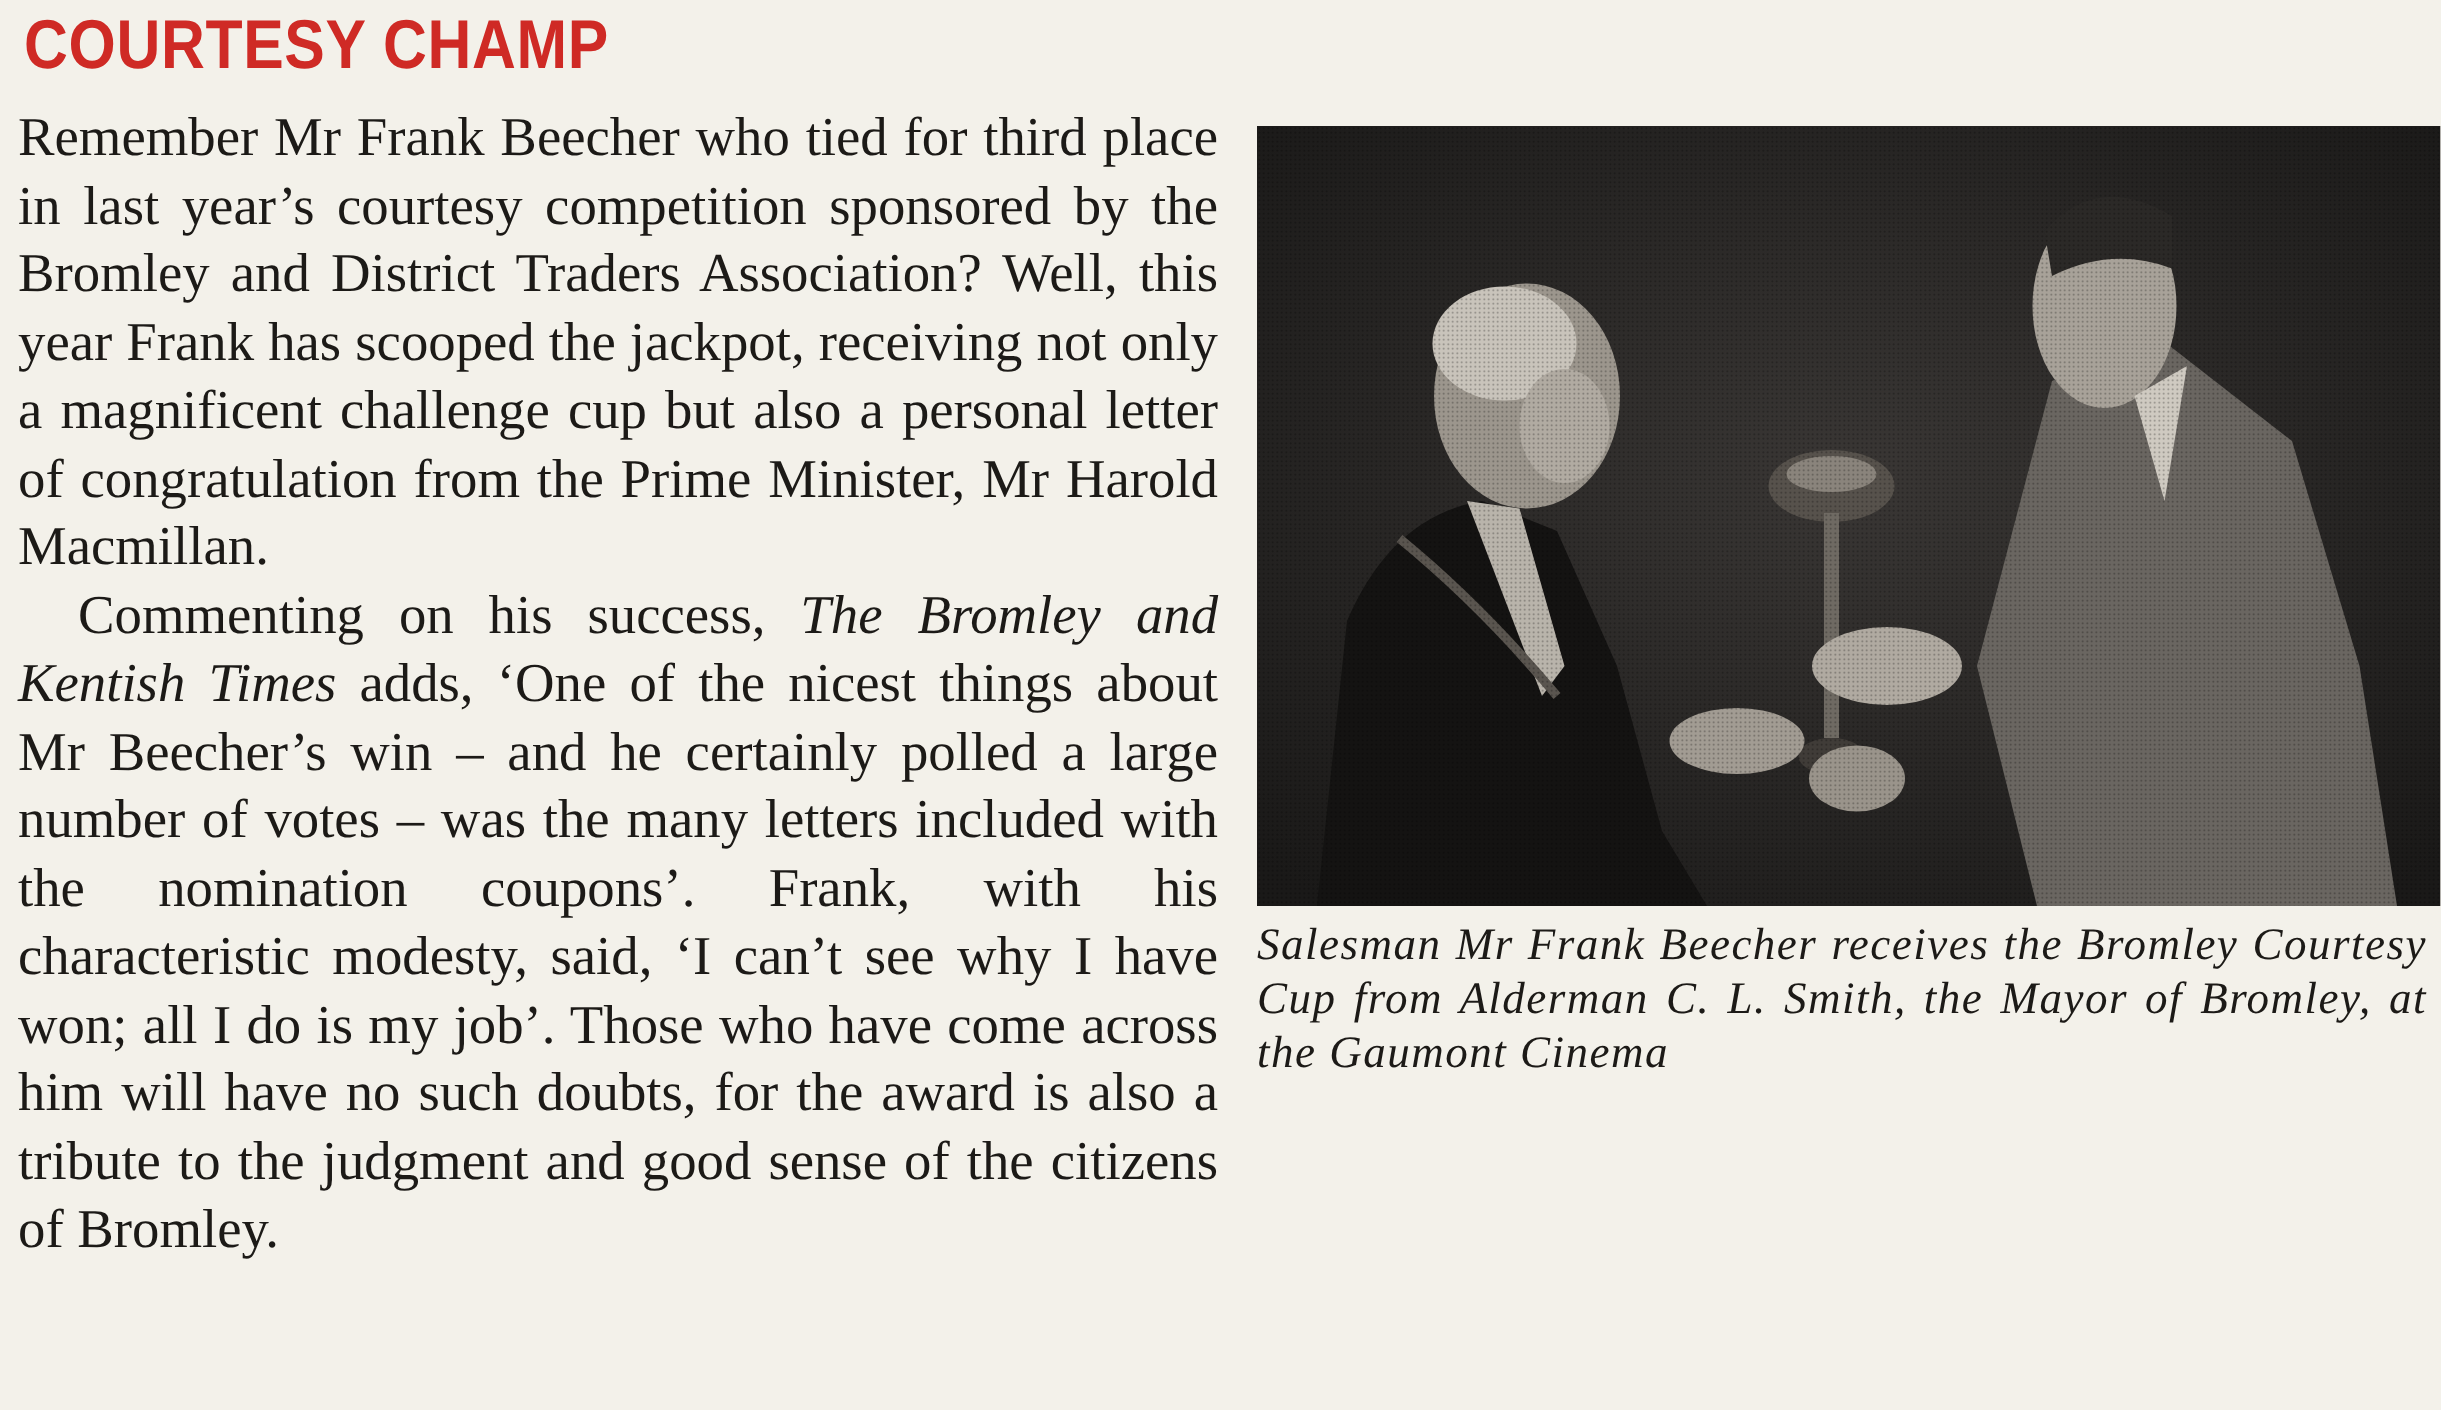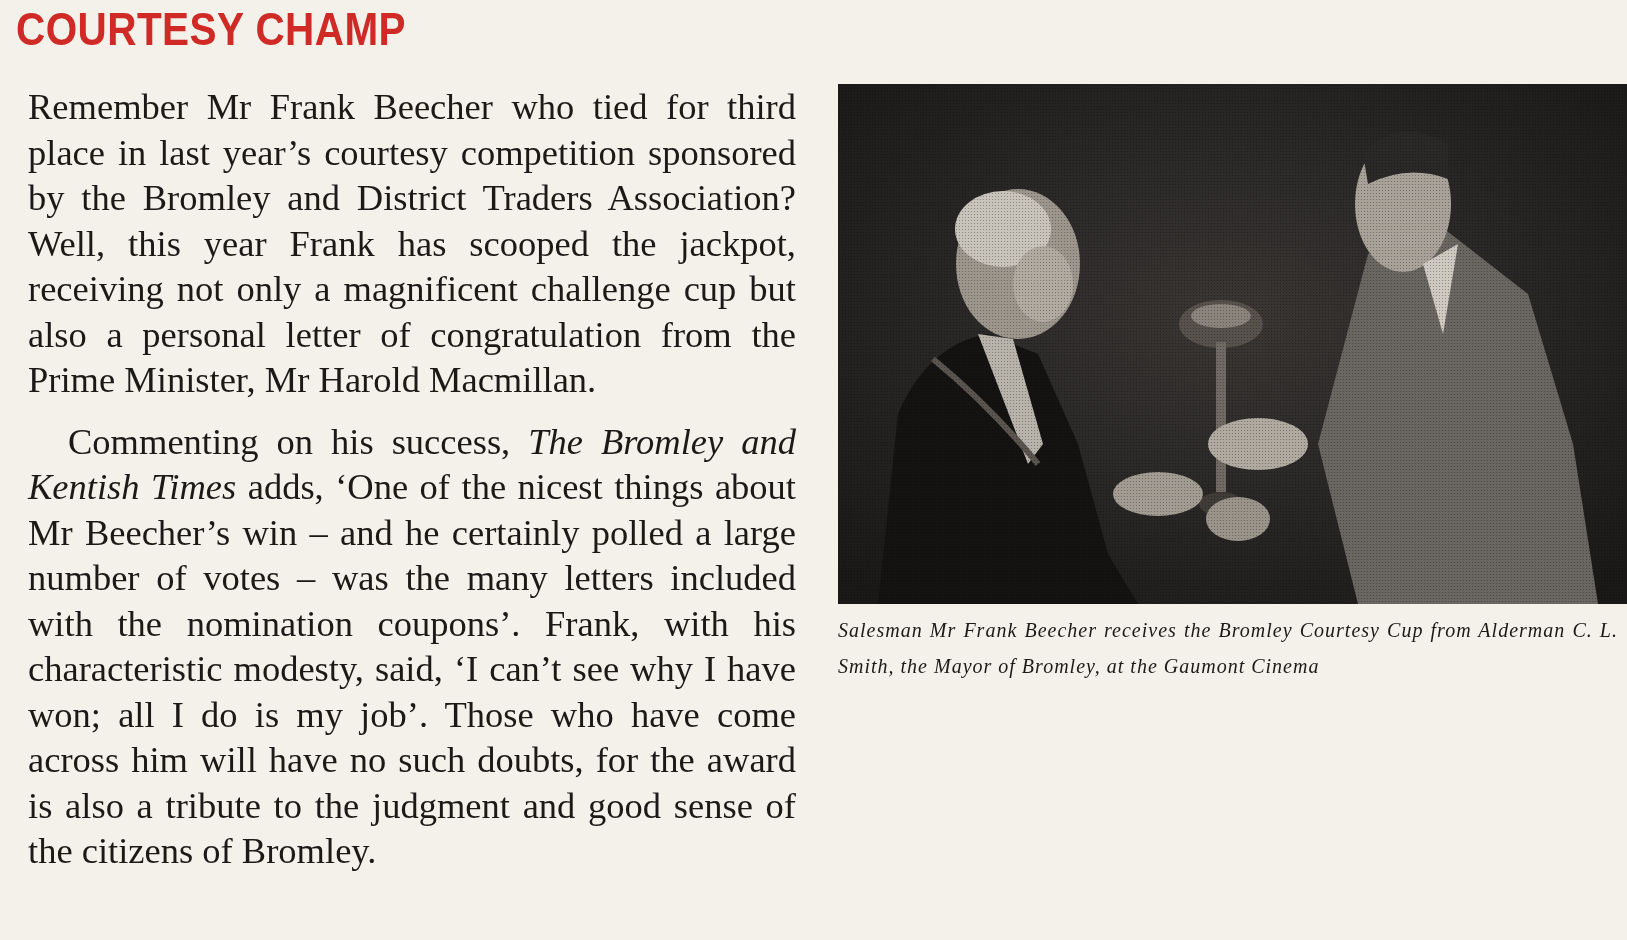--- a/index.html
+++ b/index.html
@@ -23,36 +23,36 @@
     }
     .article {
       position: absolute; left: 12px; top: 68px;
       width: 800px;
       font-family: "Liberation Serif", serif;
       font-size: 36.5px;
       line-height: 45.5px;
       text-align: justify;
       color: #1c1a17;
     }
-    .article p { margin: 16px; }
+    .article p { margin: 0; }
     .article p.indent { text-indent: 40px; }
     .article em { font-style: italic; }
     .figure {
       position: absolute; left: 838px; top: 84px;
       width: 789px; height: 520px;
       background: #222020;
       overflow: hidden;
     }
     .figure svg { display: block; }
     .caption {
       position: absolute; left: 838px; top: 612px;
       width: 780px;
       font-family: "Liberation Serif", serif;
       font-style: italic;
-      font-size: 20px;
+      font-size: 30px;
       line-height: 36px;
       text-align: justify;
       letter-spacing: 1px;
       color: #1c1a17;
     }
   </style>
 </head>
 <body>
 
 <h1 class="headline">COURTESY CHAMP</h1>

